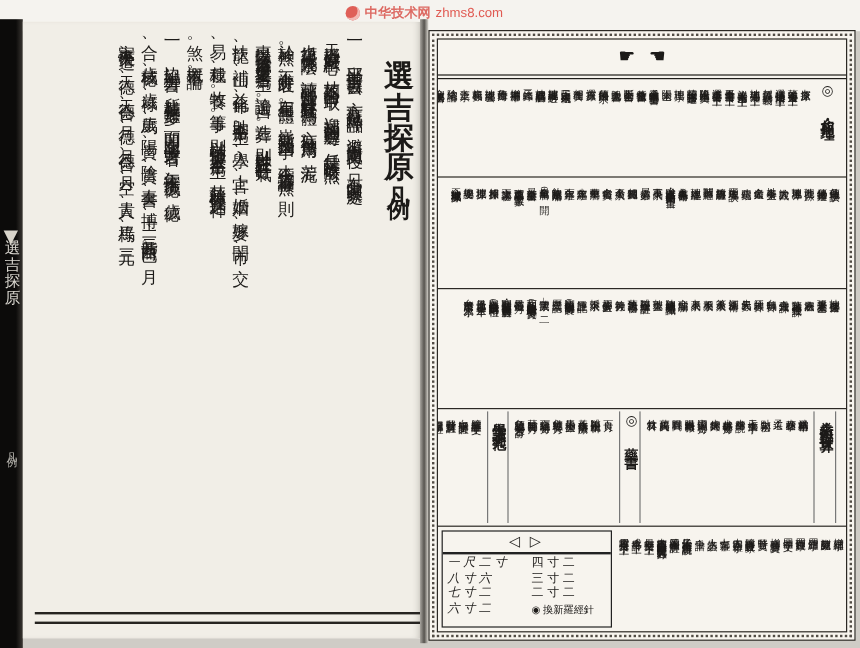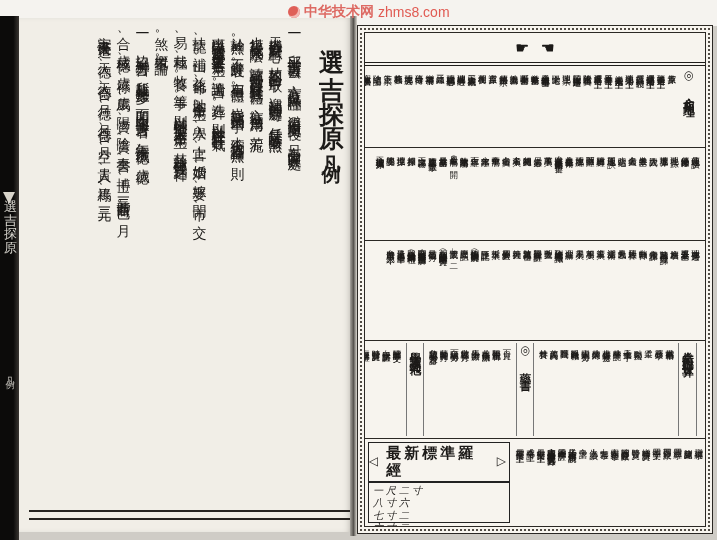--- a/index.html
+++ b/index.html
@@ -2,21 +2,21 @@
 <html><head>
 <meta charset="utf-8">
 <style>
   html,body{margin:0;padding:0;}
   body{font-family:"Liberation Serif","DejaVu Serif",serif;}
   .stage{position:relative;width:717px;height:540px;overflow:hidden;background:#cfccc6;color:#1c1a18;}
   .topstrip{position:absolute;top:0;left:0;right:0;height:26px;background:#f5f3ef;}
 
   
   .watermark{position:absolute;left:288px;top:3px;display:flex;align-items:center;gap:4px;
-    color:#dd6a63;font-family:"Liberation Sans",sans-serif;font-size:14px;font-weight:bold;z-index:9;}
+    color:#dd6a63;font-family:"Liberation Sans",sans-serif;font-size:11px;font-weight:bold;z-index:9;}
   .wm-disc{width:12px;height:12px;border-radius:50%;background:#df5f58;box-shadow:inset -2px -2px 0 #f3b8b4;display:inline-block;}
   .wm-url{font-weight:normal;color:#e05a52;}
 
   
   .spine{position:absolute;left:0;top:16px;width:19px;height:524px;background:linear-gradient(90deg,#0c0b0a 70%,#3a3632);
     writing-mode:vertical-rl;color:#efece4;text-align:center;padding-top:10px;box-sizing:border-box;}
   .spine-title{font-size:13px;letter-spacing:14px;opacity:.9;}
   .spine-sub{font-size:9px;letter-spacing:4px;margin-top:120px;opacity:.75;}
   .spine-mark{position:absolute;left:3px;top:192px;width:0;height:0;border-left:6px solid transparent;border-right:6px solid transparent;border-top:12px solid #d8d4ca;}
   .blob{position:absolute;left:22px;top:360px;width:15px;height:19px;background:#151210;border-radius:2px;transform:rotate(9deg);}
@@ -240,30 +240,37 @@
             <div class="entry">繪圖註解三千字文</div>
             <div class="entry">白話千字文註解</div>
             <div class="entry">昔時賢文註解</div>
             <div class="entry">白話三字經註解</div>
           </div>
 
         <div class="rp-sec sec5">
           <div class="luopan">
             <div class="lz-title">
               <span class="lz-arrow">◁</span>
-              <span>最新標準羅經</span>
               <span class="lz-arrow">▷</span>
             </div>
             <div class="lz-grid">
               <div class="lz-colL">
                   <div class="lz-row">一尺二寸</div>
                   <div class="lz-row">八寸六</div>
                   <div class="lz-row">七寸二</div>
                   <div class="lz-row">六寸二</div>
                 </div>
+              <div class="lz-colR">
+                <div>
+                    <div class="lz-row">四寸二</div>
+                    <div class="lz-row">三寸二</div>
+                    <div class="lz-row">二寸二</div>
+                  </div>
+                <div class="lz-note">◉ 換新羅經針</div>
+              </div>
             </div>
           </div>
           <div class="s5-list">
               <div class="entry">增補三字經</div>
               <div class="entry">訓蒙教兒經</div>
               <div class="entry">四體三字經</div>
               <div class="entry">四體百家姓</div>
               <div class="entry">四體千字文</div>
               <div class="entry">增廣昔時詩文</div>
               <div class="entry">昔時賢文</div>

